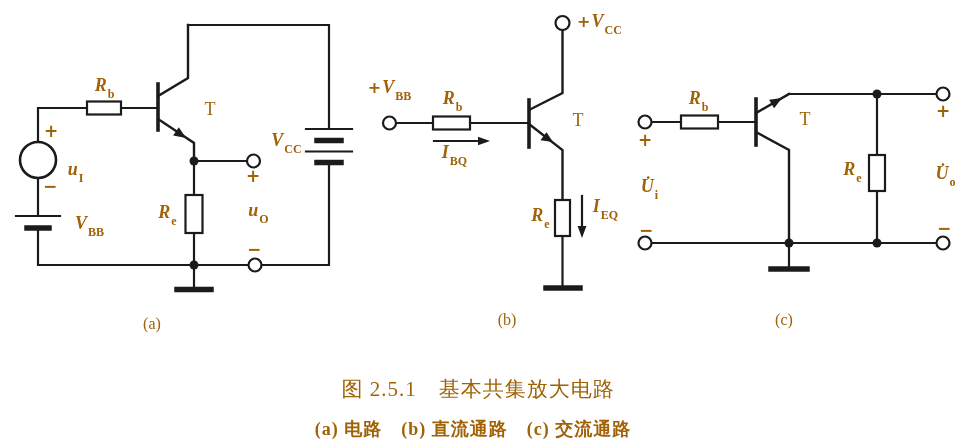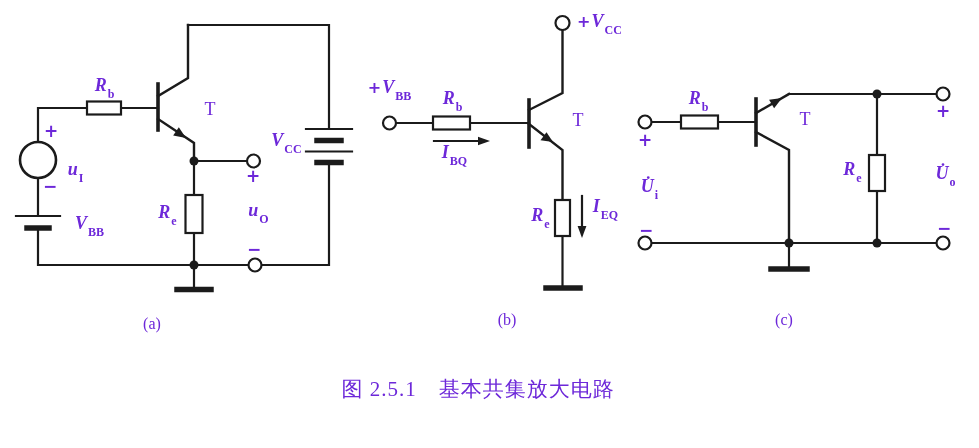--- a/index.html
+++ b/index.html
@@ -1,20 +1,20 @@
 <!DOCTYPE html>
 <html><head>
 <meta charset="utf-8">
 <style>
   html,body{margin:0;padding:0;background:#ffffff;}
   #figure{position:relative;width:979px;height:448px;background:#ffffff;overflow:hidden;
           font-family:"Liberation Serif",serif;color:#1b1b1b;}
   svg{position:absolute;left:0;top:0;}
   .lbl{position:absolute;transform:translate(-50%,-50%);line-height:1;white-space:nowrap;
-       font-family:"Liberation Serif",serif;color:#6d28d9;}
+       font-family:"Liberation Serif",serif;color:#a16207;}
   .var{font-style:italic;font-weight:bold;font-size:18px;}
   .lbl sub{font-size:12px;font-weight:bold;font-style:normal;position:relative;top:3px;left:1px;}
   .pf{font-size:16px;font-weight:bold;font-family:"DejaVu Sans",sans-serif;margin-right:1px;}
   .sign{font-size:17px;font-weight:bold;font-family:"DejaVu Sans",sans-serif;}
   .tlabel{font-size:18px;font-weight:normal;}
   .sublabel{font-size:16px;}
   .caption-title{font-size:21px;font-weight:normal;letter-spacing:1px;}
   .caption-sub{font-size:18px;font-weight:bold;letter-spacing:1px;}
 </style>
 </head>
@@ -133,14 +133,15 @@
   <div class="lbl sign" style="left:645px;top:140px"><span>+</span></div>
   <div class="lbl" style="left:649px;top:188px"><span class="var">U̇</span><sub>i</sub></div>
   <div class="lbl sign" style="left:646px;top:230px"><span>−</span></div>
   <div class="lbl" style="left:852px;top:171px"><span class="var">R</span><sub>e</sub></div>
   <div class="lbl" style="left:945px;top:175px"><span class="var">U̇</span><sub>o</sub></div>
   <div class="lbl sign" style="left:943px;top:111px"><span>+</span></div>
   <div class="lbl sign" style="left:944px;top:228px"><span>−</span></div>
   <div class="lbl sublabel" style="left:784px;top:320px"><span>(c)</span></div>
 
   <div class="lbl caption-title" style="left:478px;top:389px"><span>图 2.5.1　基本共集放大电路</span></div>
+  <div class="lbl caption-sub" style="left:473px;top:429px"><span>(a) 电路　(b) 直流通路　(c) 交流通路</span></div>
 
 </div>
 
 </body></html>

